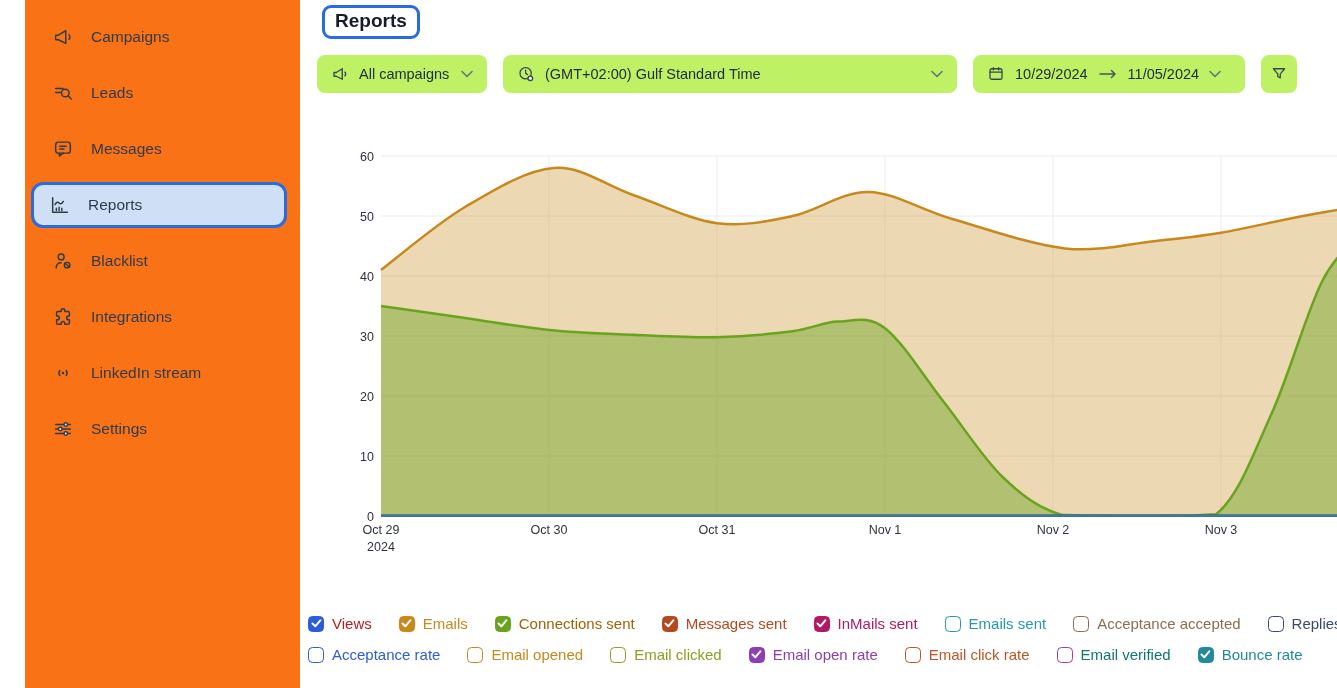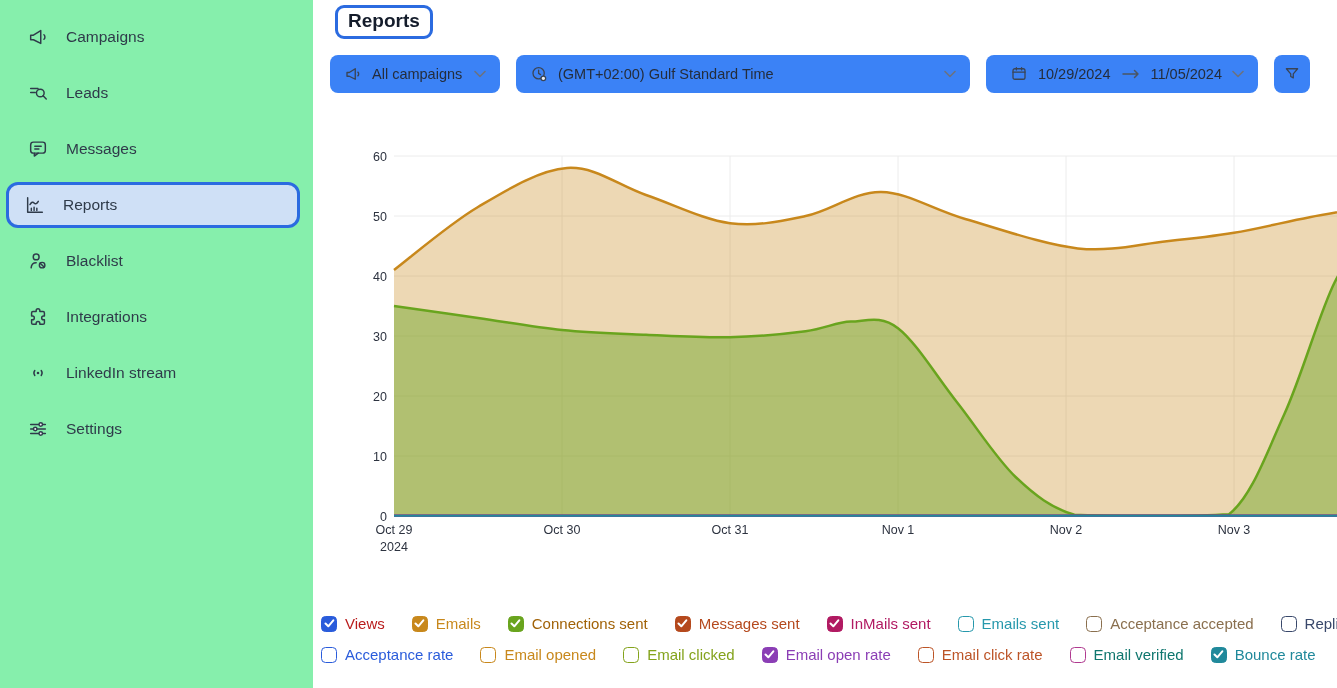--- a/index.html
+++ b/index.html
@@ -1,47 +1,47 @@
 <!DOCTYPE html>
 <html><head>
 <meta charset="utf-8">
 <style>
   * { margin:0; padding:0; box-sizing:border-box; }
   html,body { width:1337px; height:688px; overflow:hidden;
     font-family:"Liberation Sans", sans-serif; background:#fff; }
   .app { display:flex; width:1337px; height:688px; }
 
   
-  .sidebar { width:313px; height:688px; background:#86efac; padding-top:9px; flex:none; }
+  .sidebar { width:275px; height:688px; background:#f97316; padding-top:9px; flex:none;margin-left:25px; }
   .nav-item { height:56px; display:flex; align-items:center; gap:17px;
     padding-left:27px; color:#2F3B4A; font-size:15.5px; font-weight:500; cursor:pointer; }
   .nav-item .nicon { width:22px; height:22px; flex:none; color:#2F3B4A; }
   .nav-item .nicon svg { width:22px; height:22px; display:block; }
   .nav-item.active { height:46px; margin:5px 13px 5px 6px; padding-left:15px;
     background:#CFE0F6; border:3px solid #2B6BE0; border-radius:12px; }
 
   
   .main { position:relative; width:1062px; height:688px; background:#fff; }
   .page-title { position:absolute; left:22px; top:5px; display:inline-block;
     border:3px solid #2B6BE0; border-radius:9px; padding:2px 10px 4px;
     font-size:19px; font-weight:700; color:#141C2B; background:#fff; }
 
   .filterbar { position:absolute; left:17px; top:55px; display:flex; gap:16px; }
-  .fbtn { height:38px; background:#3b82f6; border-radius:8px; display:flex;
+  .fbtn { height:38px; background:#bef264; border-radius:8px; display:flex;
     align-items:center; gap:10px; padding:0 14px; font-size:14.5px; color:#242D3C;
     cursor:pointer; white-space:nowrap; }
   .fbtn .ficon { width:18px; height:18px; color:#3A4454; flex:none; }
   .fbtn .ficon svg { width:18px; height:18px; display:block; }
   .chev { width:12px; height:8px; color:#6B7280; flex:none; }
   .chev svg { width:12px; height:8px; display:block; }
   .f-campaigns { width:170px; justify-content:flex-start; }
   .f-campaigns .lbl { flex:1; }
   .f-timezone { width:454px; }
   .f-timezone .lbl { flex:1; }
-  .f-date { width:272px;justify-content:flex-end; }
+  .f-date { width:272px; }
   .f-funnel { width:36px; justify-content:center; padding:0; }
   .arrow-ic { width:20px; height:12px; color:#4B5563; }
   .arrow-ic svg { width:20px; height:12px; display:block; }
 
   .chart-wrap { position:absolute; left:0; top:140px; width:1062px; height:440px; }
 
   
   .legend { position:absolute; left:8px; top:615px; width:1058px; }
   .legend-row { display:flex; align-items:center; column-gap:27px; margin-bottom:14px;
     white-space:nowrap; }

